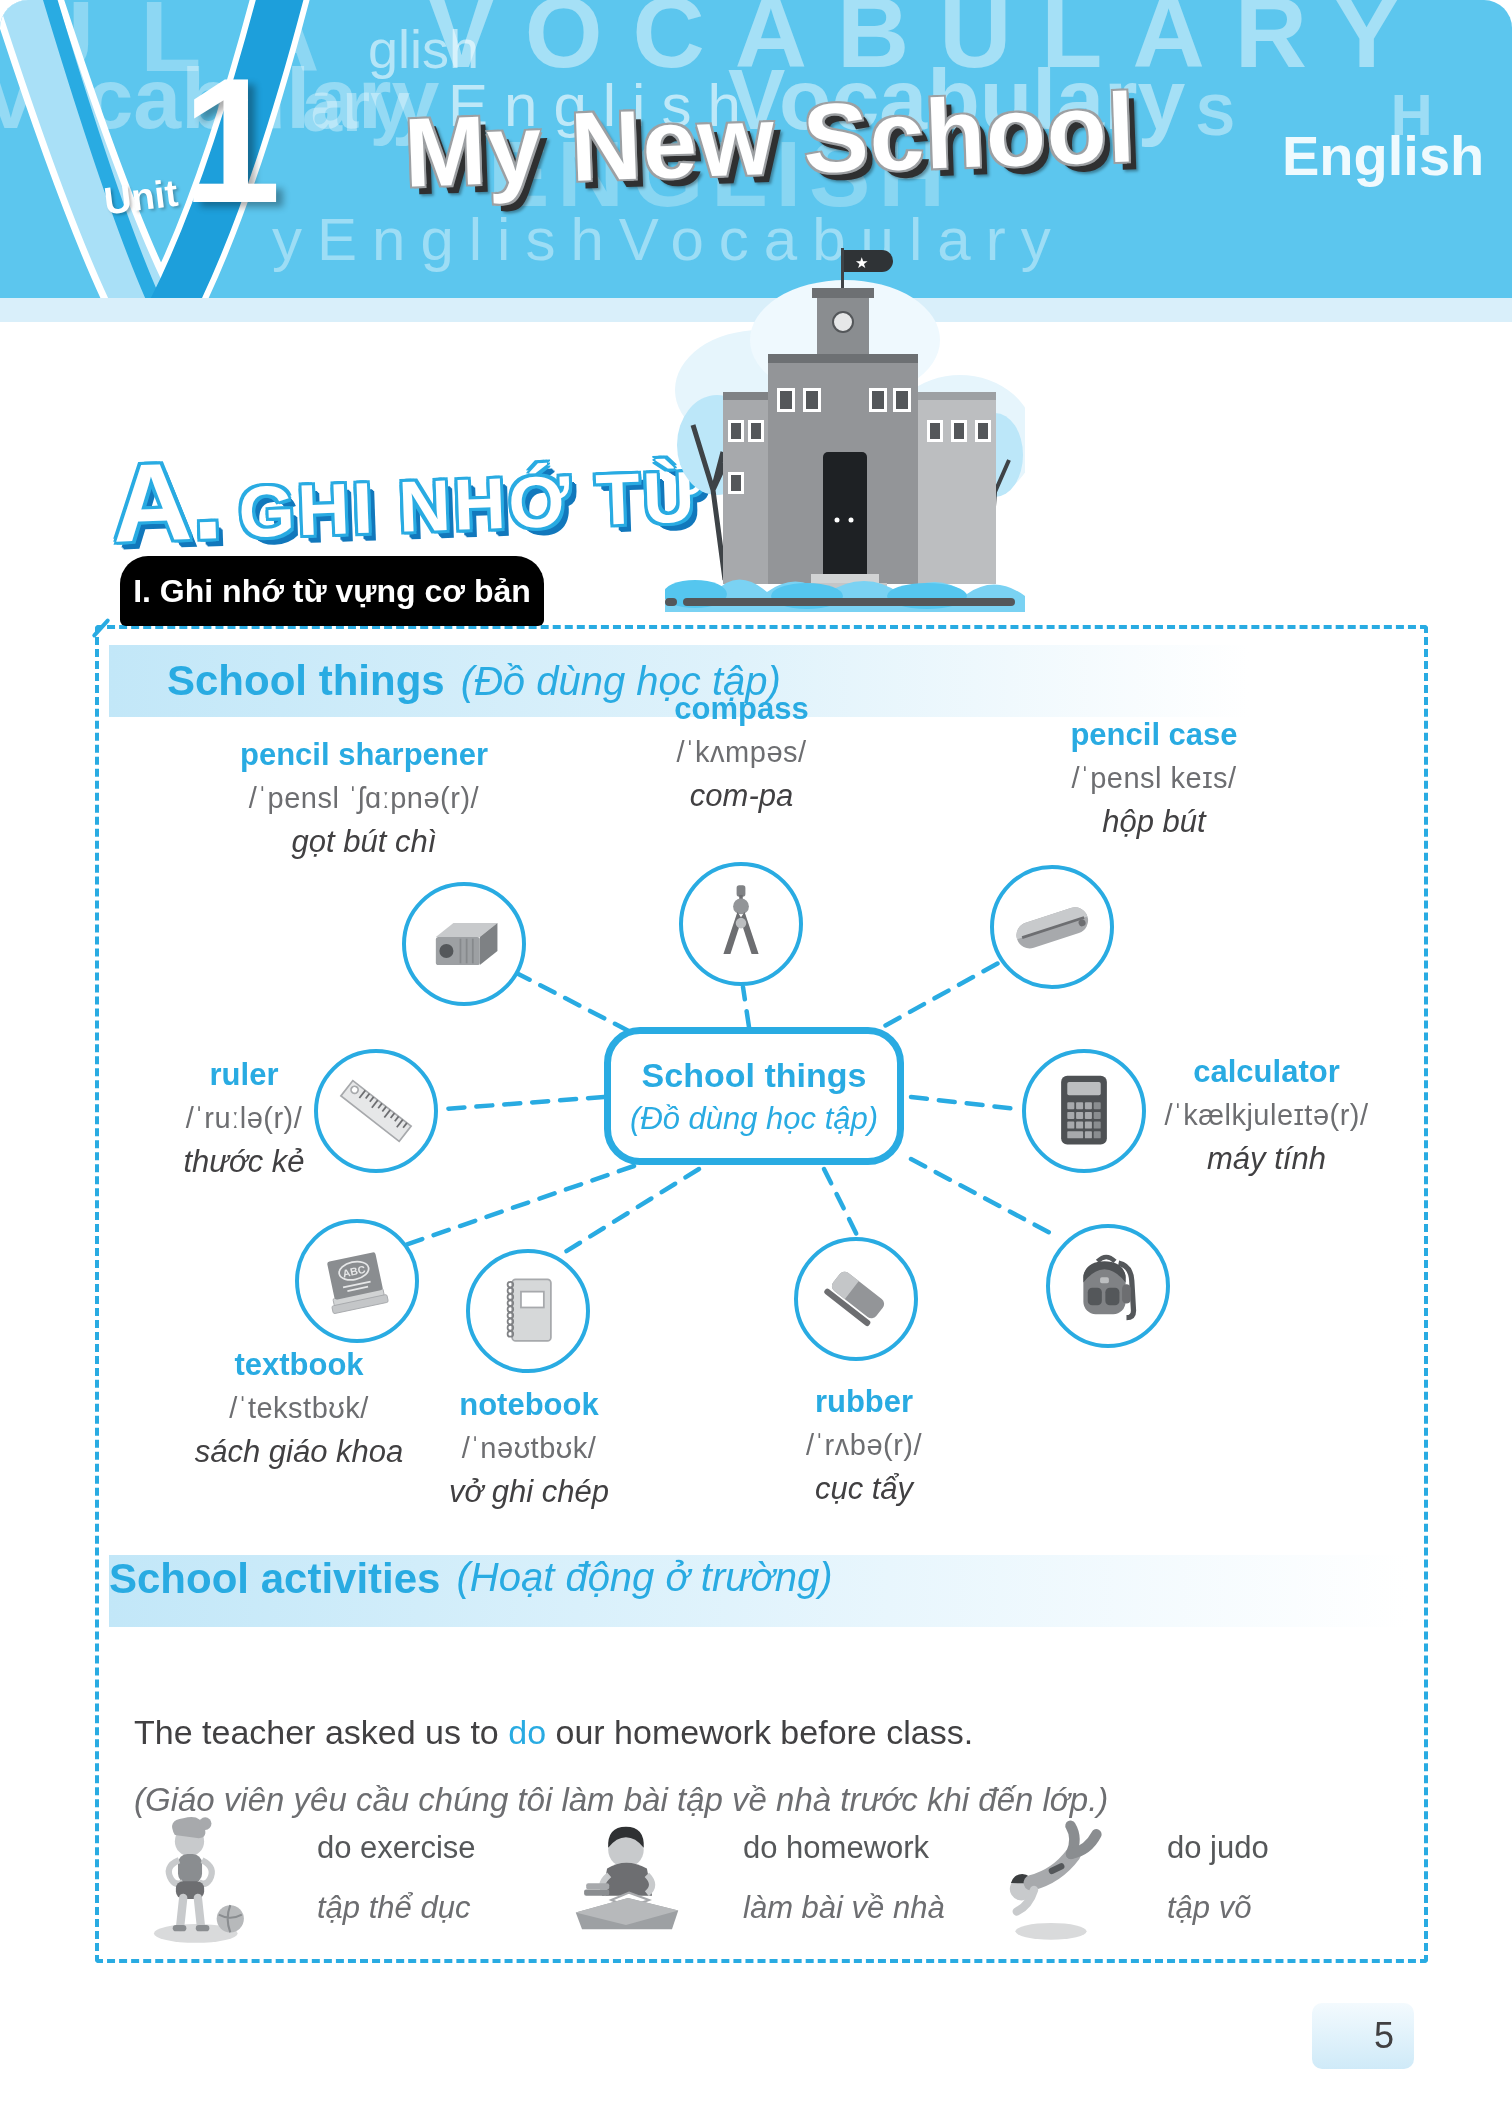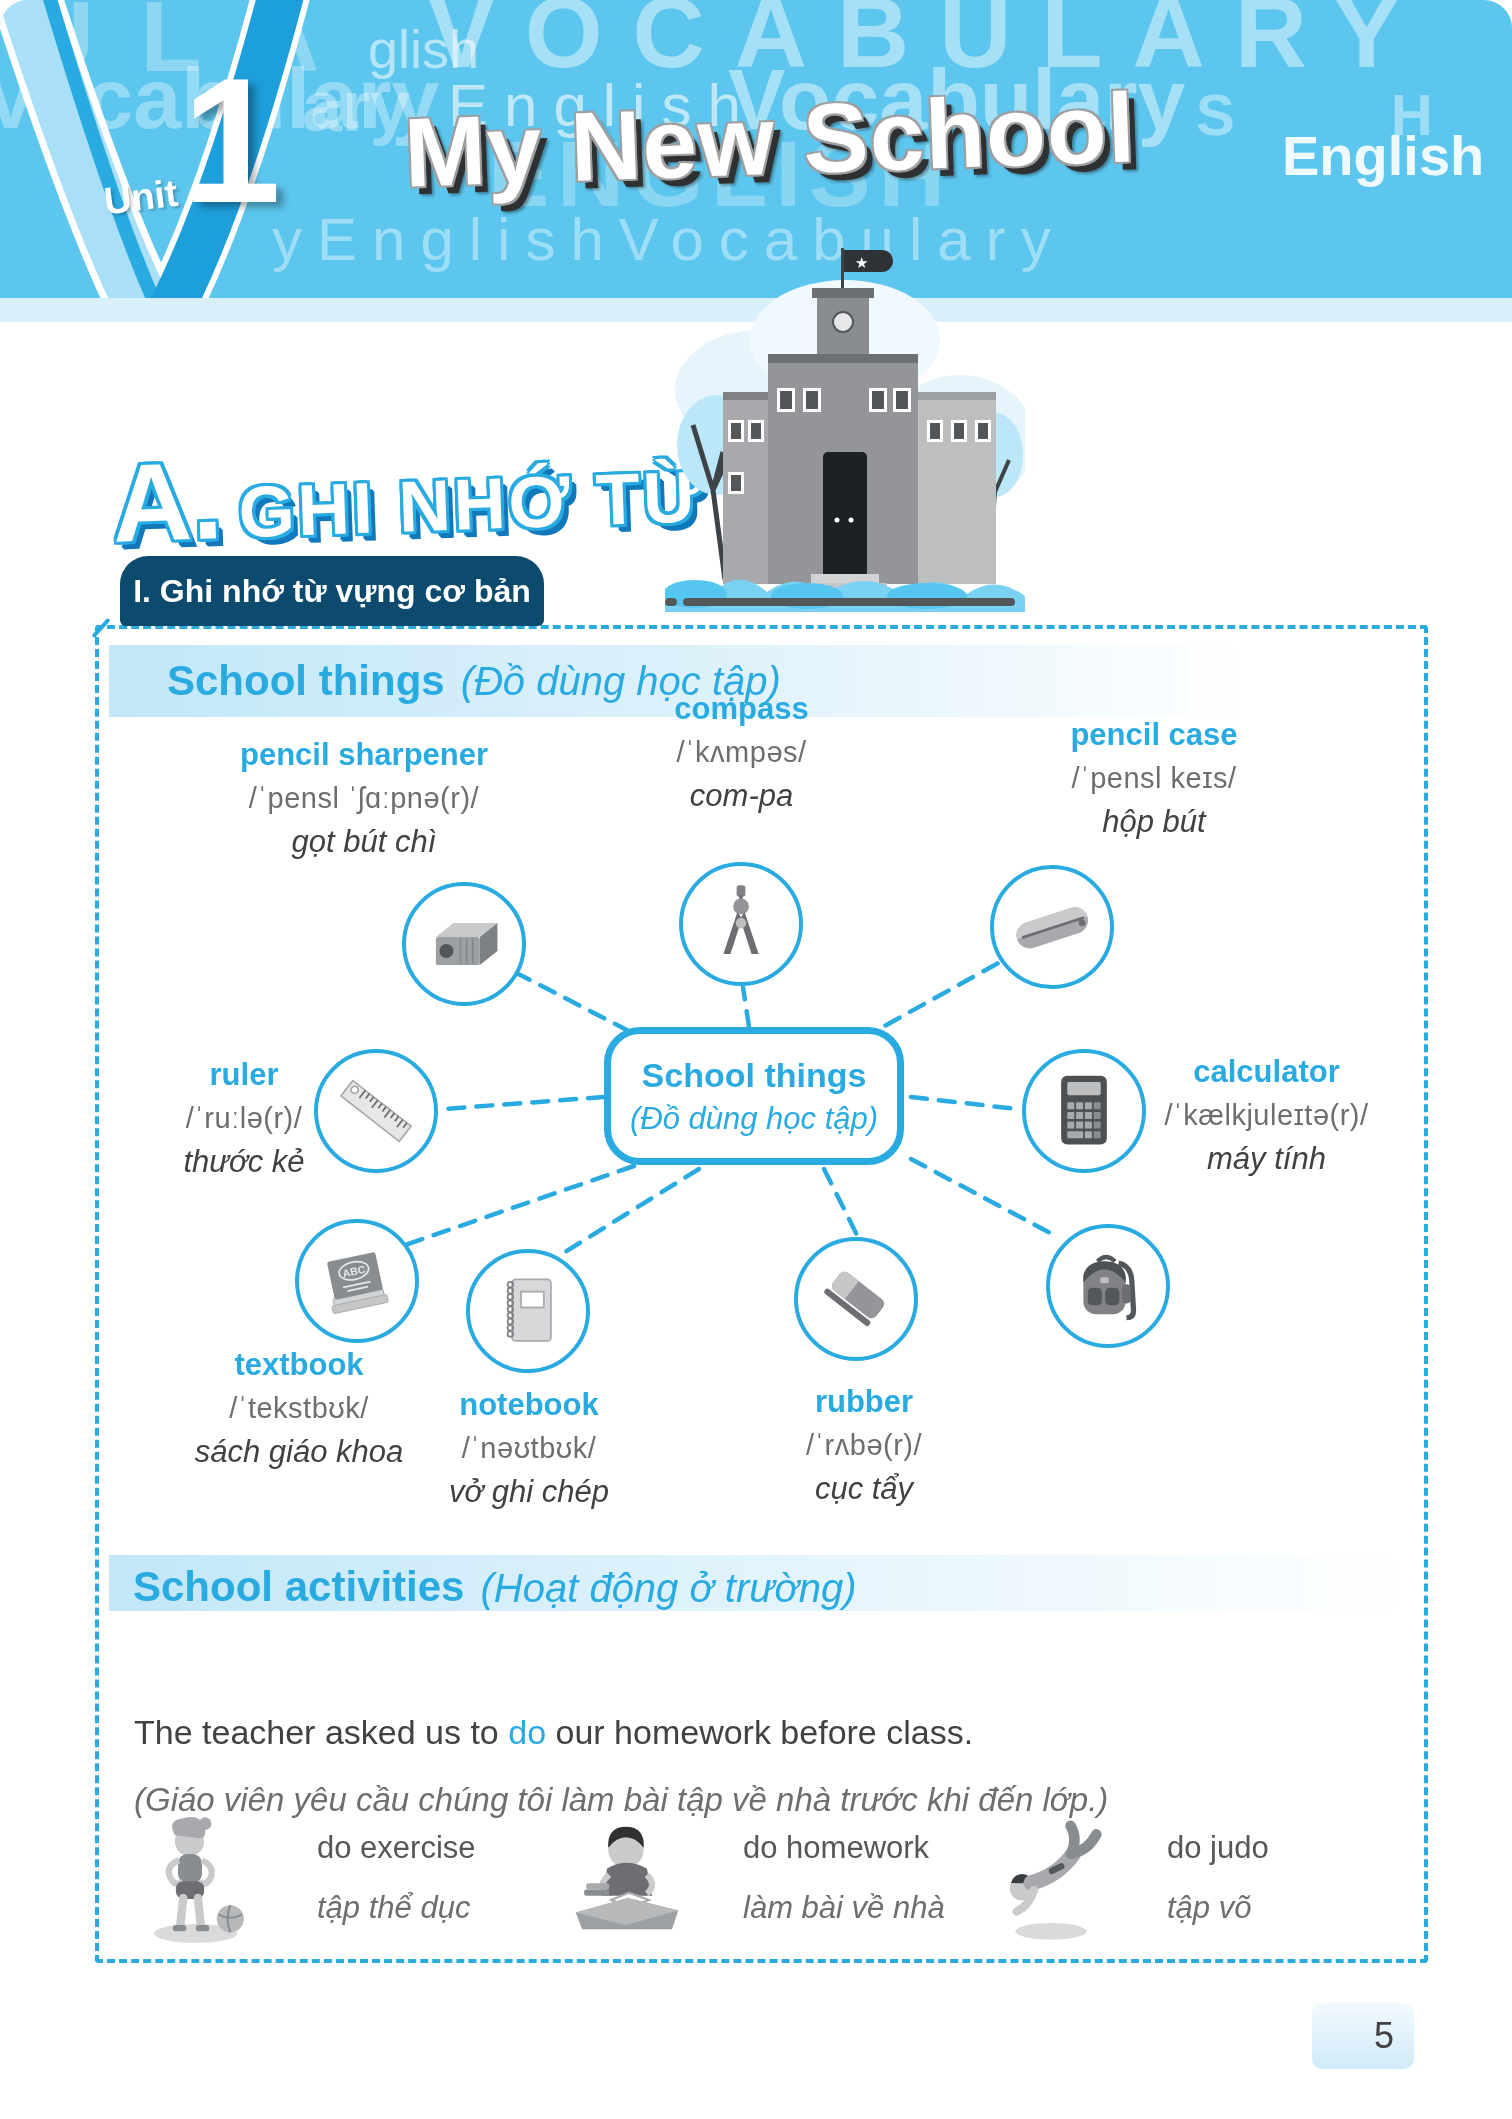--- a/index.html
+++ b/index.html
@@ -33,21 +33,21 @@
 
   
   .heading-a{position:absolute;top:438px;left:112px;display:flex;align-items:flex-end;gap:16px;
              transform:rotate(-2deg);}
   .outline-blue{color:#fff;font-weight:bold;line-height:.92;
     text-shadow:-3px -3px 0 #29ABE2,0 -3px 0 #29ABE2,3px -3px 0 #29ABE2,-3px 0 0 #29ABE2,
                 3px 0 0 #29ABE2,-3px 3px 0 #29ABE2,0 3px 0 #29ABE2,3px 3px 0 #29ABE2,
                 5px 6px 0 #1278BC,6px 7px 0 #1278BC,7px 8px 0 #1278BC;}
   .heading-a .letter{font-size:110px;}
   .heading-a .text{font-size:72px;letter-spacing:3px;padding-bottom:4px;}
-  .sub-bar{position:absolute;top:556px;left:120px;width:424px;height:70px;background:#0c4a6e;
+  .sub-bar{position:absolute;top:556px;left:120px;width:424px;height:70px;background:#000000;
            border-radius:28px 28px 6px 6px;display:flex;align-items:center;justify-content:center;
            color:#fff;font-size:32px;font-weight:bold;z-index:3;}
   .tick{position:absolute;top:616px;left:99px;width:4px;height:24px;background:#29ABE2;
         transform:rotate(42deg);border-radius:2px;z-index:3;}
   .school-illus{position:absolute;left:665px;top:240px;width:360px;height:372px;}
 
   
   .vocab-box{position:absolute;top:625px;left:95px;width:1325px;height:1330px;
              border:4px dashed #29ABE2;border-radius:4px;}
   .things-header{position:absolute;top:16px;left:10px;width:1140px;height:72px;
@@ -64,23 +64,23 @@
                 background:#fff;display:flex;align-items:center;justify-content:center;z-index:2;
                 box-sizing:border-box;}
   .vocab-circle svg{width:88px;height:88px;}
   .center-node{position:absolute;left:505px;top:398px;width:300px;height:138px;background:#fff;
                border:7px solid #29ABE2;border-radius:36px;display:flex;flex-direction:column;
                align-items:center;justify-content:center;z-index:2;box-sizing:border-box;}
   .center-node .l1{font-size:34px;font-weight:bold;color:#29ABE2;margin-bottom:6px;}
   .center-node .l2{font-size:31px;font-style:italic;color:#29ABE2;}
 
   
-  .acts-header{position:absolute;top:926px;left:10px;width:1298px;height:56px;
+  .acts-header{position:absolute;top:926px;left:10px;width:1298px;height:72px;
                background:linear-gradient(90deg,#C2E7F8 0%,#E8F6FD 60%,#FFFFFF 100%);
-               display:flex;align-items:flex-end;padding-left:24px;gap:16px;box-sizing:border-box;}
+               display:flex;align-items:flex-start;gap:16px;box-sizing:border-box;}
   .act-entry-label{position:absolute;top:1012px;left:35px;font-size:34px;}
   .act-entry-label .lbl{color:#29ABE2;font-weight:bold;}
   .act-entry-label .ipa{color:#6D6E71;font-size:32px;}
   .act-sentence{position:absolute;top:1084px;left:35px;font-size:34px;color:#414042;}
   .act-sentence .hl{color:#29ABE2;}
   .act-translation{position:absolute;top:1152px;left:35px;font-size:33px;font-style:italic;color:#6D6E71;}
   .act-group{position:absolute;top:1178px;height:142px;display:flex;align-items:center;gap:56px;}
   .act-group svg{width:120px;height:136px;}
   .g1{left:42px;} .g2{left:468px;} .g3{left:892px;}
   .act-label-en{font-size:31px;color:#555759;margin-bottom:24px;}

